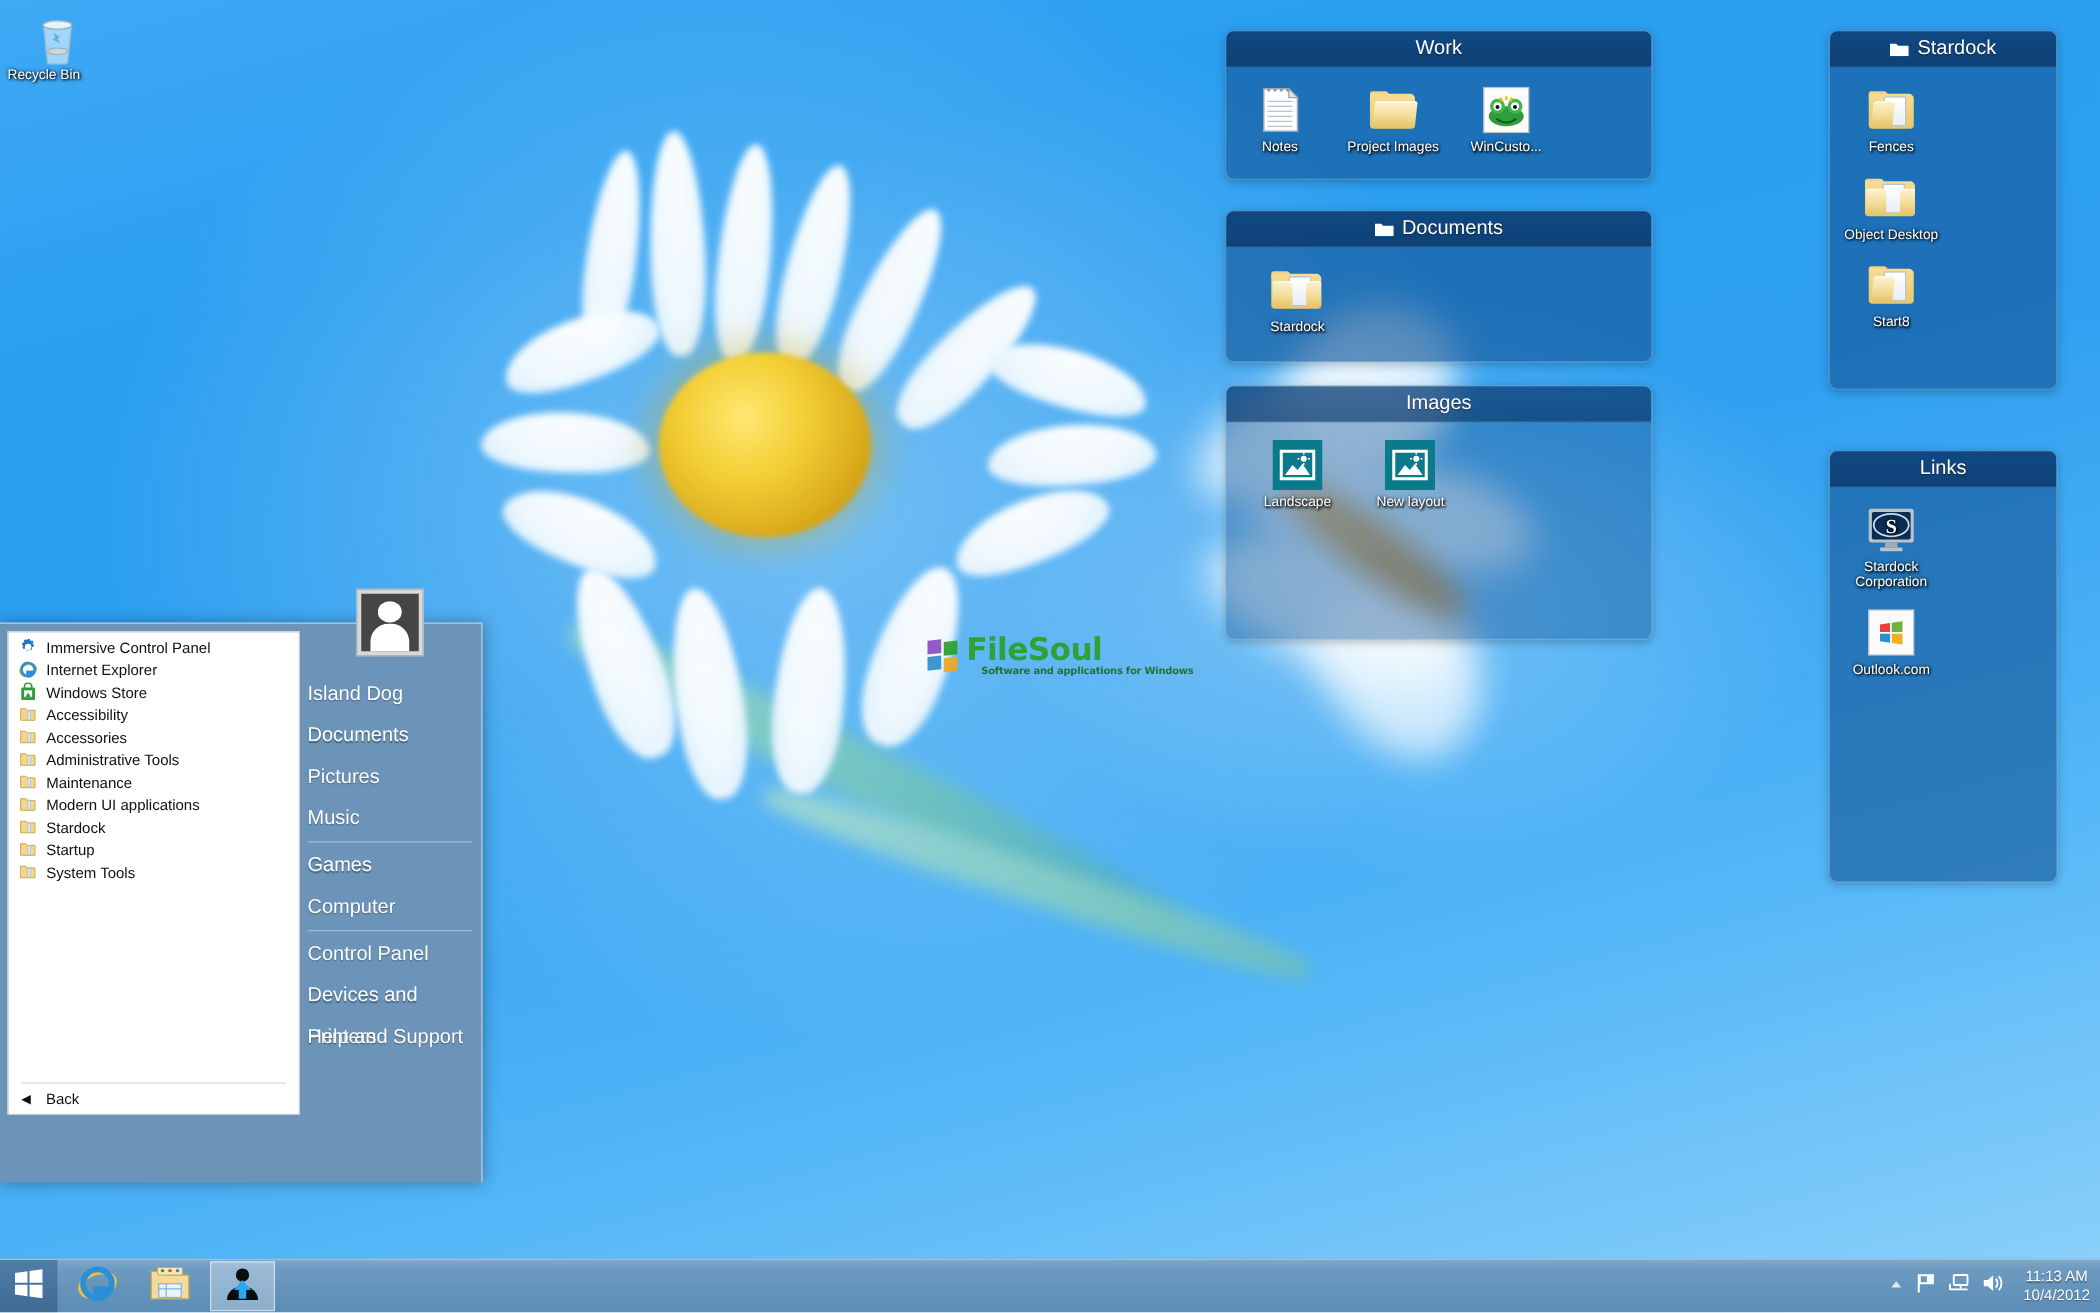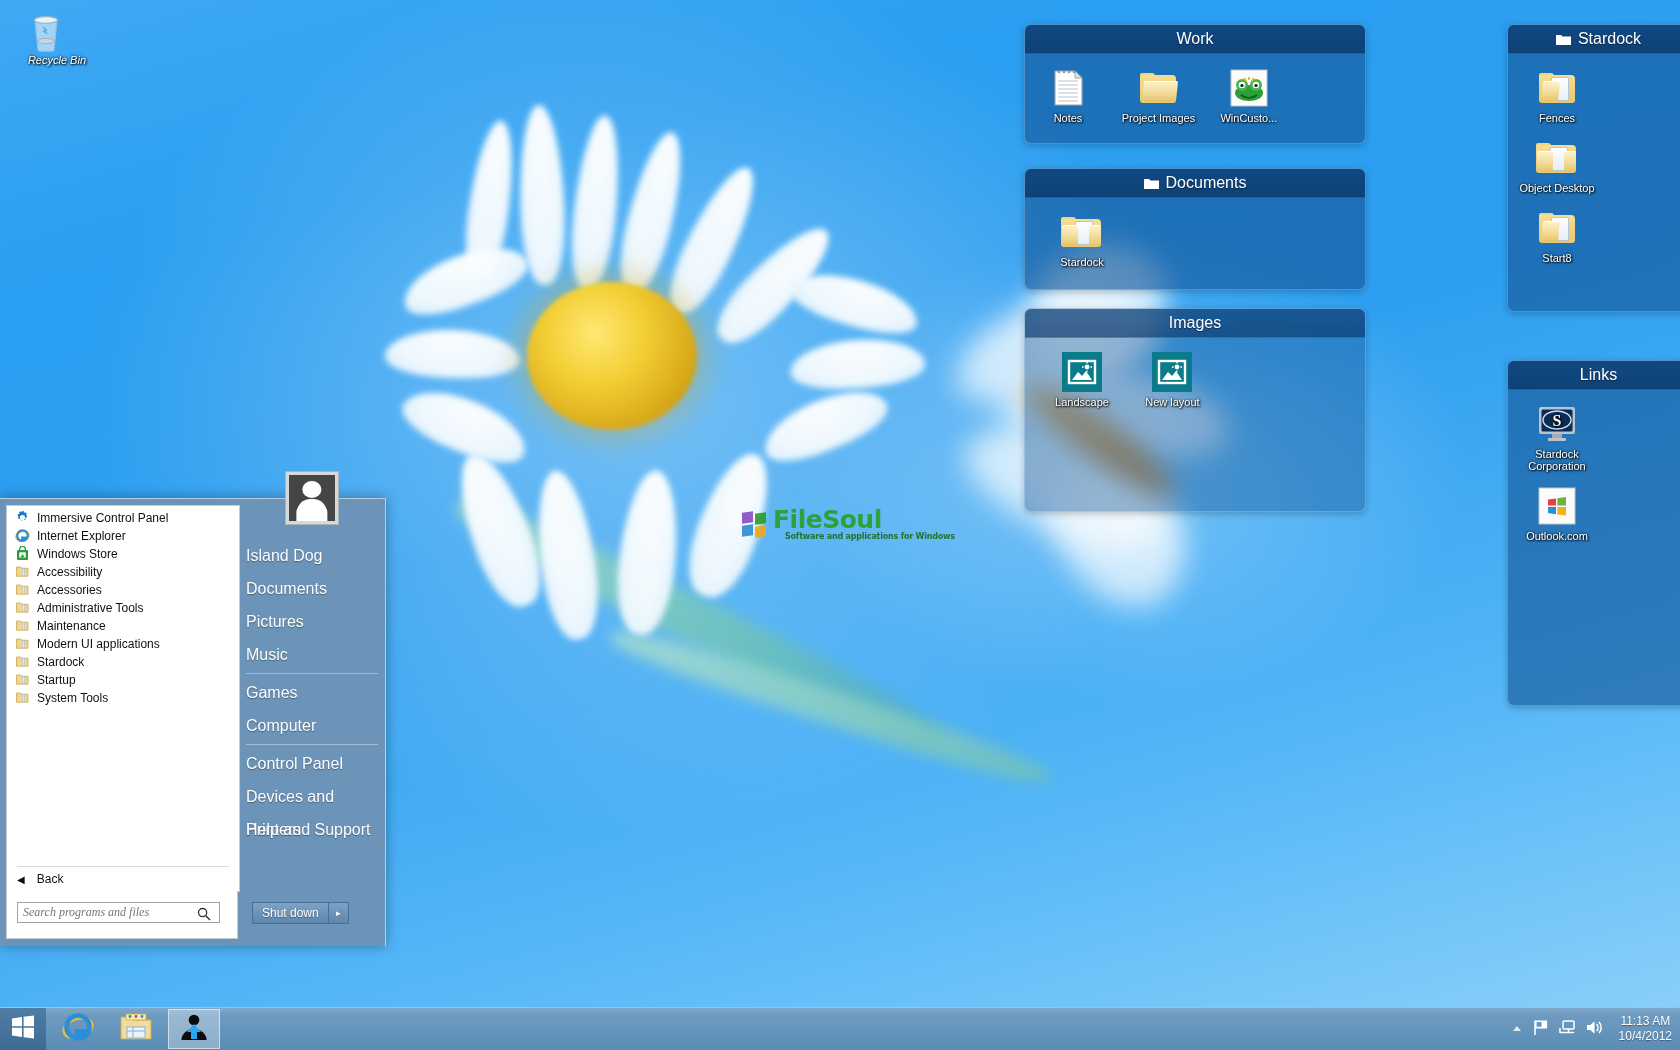--- a/index.html
+++ b/index.html
@@ -36,37 +36,35 @@
   .core {
     position:absolute;
     border-radius:50%;
     background: radial-gradient(circle at 40% 35%, #ffe873 0%, #f3cf35 35%, #d9a91a 70%, #b08512 100%);
     filter: blur(2px);
     box-shadow: 0 0 26px 10px rgba(214,170,30,.35);
   }
 
   
   .desk-icon {
-    position:absolute; width:80px; text-align:right;
+    position:absolute; width:80px; text-align:left;
     font-size:11px; color:#fff;
     text-shadow: 0 0 3px #000, 1px 1px 2px #000;
-    font-style: italic;
   }
   .desk-icon .glyph { height:44px; display:flex; align-items:flex-end; justify-content:center; }
   .desk-icon .lbl { margin-top:2px; line-height:12px; }
 
   
   .fence {
     position:absolute;
     border-radius: 7px;
     background: rgba(21,85,150,0.62);
     border: 1px solid rgba(255,255,255,0.22);
     box-shadow: 0 2px 7px rgba(0,0,0,.22);
     backdrop-filter: blur(2px);
-    margin-left: 44px;
   }
   .fence-title {
     height: 28px; line-height:28px;
     border-radius: 6px 6px 0 0;
     background: linear-gradient(180deg, rgba(13,62,116,0.80) 0%, rgba(11,55,104,0.82) 100%);
     color:#fff; font-size:16px; text-align:center;
     text-shadow: 0 1px 1px rgba(0,0,0,.5);
     border-bottom: 1px solid rgba(255,255,255,0.12);
     display:flex; align-items:center; justify-content:center; gap:7px;
   }
@@ -639,35 +637,20 @@
       <div class="sm-rlink">Music</div>
       <div class="sm-rsep"></div>
       <div class="sm-rlink">Games</div>
       <div class="sm-rlink">Computer</div>
       <div class="sm-rsep"></div>
       <div class="sm-rlink">Control Panel</div>
       <div class="sm-rlink">Devices and Printers</div>
       <div class="sm-rlink">Help and Support</div>
     </div>
 
-    <div id="sm-bottom">
-      <div id="sm-searchwrap">
-        <input id="sm-search" type="text" placeholder="Search programs and files" style="">
-        <span id="search-icon">
-          <svg width="14" height="14" viewBox="0 0 14 14">
-            <circle cx="5.6" cy="5.6" r="4.1" fill="none" stroke="#333" stroke-width="1.3"></circle>
-            <line x1="8.7" y1="8.7" x2="13" y2="13" stroke="#333" stroke-width="1.5"></line>
-          </svg>
-        </span>
-      </div>
-      <div id="shutdown">
-        <div class="btn">Shut down</div>
-        <div class="arrow">▸</div>
-      </div>
-    </div>
   </div>
 
   <div id="avatar">
     <div class="inner">
       <div class="head"></div>
       <div class="body"></div>
     </div>
   </div>
 
   <div id="taskbar">

